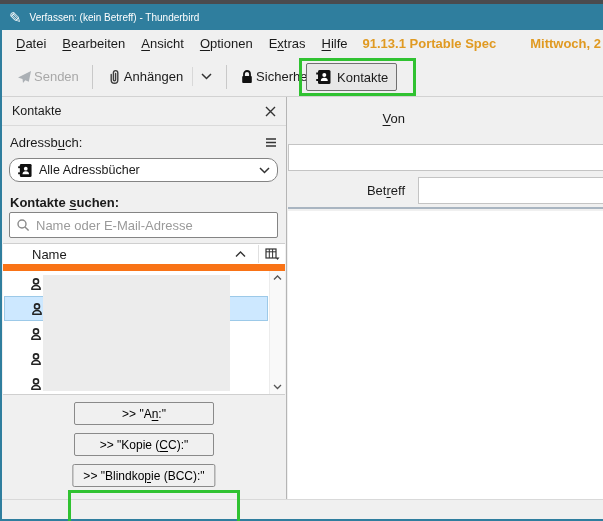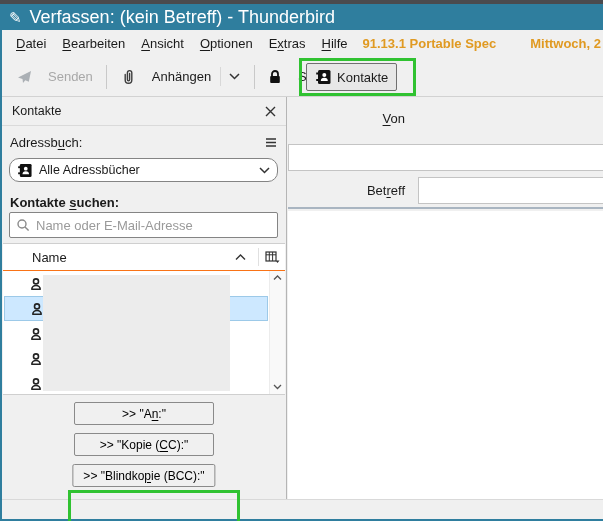--- a/index.html
+++ b/index.html
@@ -5,52 +5,52 @@
   * { margin:0; padding:0; box-sizing:border-box; }
   html,body { width:603px; height:521px; font-family:"Liberation Sans","DejaVu Sans",sans-serif; }
   .window { position:relative; width:603px; height:521px; background:#f0f0f0; overflow:hidden; font-size:13px; color:#1a1a1a; }
 
   .ak { text-decoration:underline; text-underline-offset:2px; }
 
   
   .top-strip { position:absolute; left:0; top:0; width:603px; height:4px; background:#4b4b4e; }
   .titlebar { position:absolute; left:0; top:4px; width:603px; height:26px; background:#2f7e9e; display:flex; align-items:center; padding-left:9px; color:#fff; }
   .tb-icon { font-size:15px; margin-right:8px; line-height:1; }
-  .tb-title { font-size:18px; }
+  .tb-title { font-size:10px; }
   .border-left { position:absolute; left:0; top:30px; width:2px; height:491px; background:#2f7e9e; z-index:6; }
   .border-bottom { position:absolute; left:0; top:519px; width:603px; height:2px; background:#2f7e9e; z-index:6; }
 
   
   .menubar { position:absolute; left:0; top:30px; width:603px; height:27px; background:#f0f0f0; display:flex; align-items:center; padding-left:8px;text-align:center; }
   .menu-item { padding:3px 8px; cursor:default; }
   .menu-right { margin-left:auto; display:flex; gap:34px; padding-right:2px; color:#e09a22; font-weight:bold; white-space:nowrap; }
 
   
   .toolbar { position:absolute; left:0; top:57px; width:603px; height:40px; background:#f0f0f0; border-bottom:1px solid #d2d2d2; display:flex; align-items:center; padding-left:12px; }
-  .tbtn { display:flex; align-items:center; gap:16px; padding:5px 4px; }
+  .tbtn { display:flex; align-items:center; gap:2px; padding:5px 4px; }
   .tbtn.disabled { color:#a8a8a8; }
   .tsep { width:1px; height:24px; background:#c9c9c9; margin:0 9px; }
   .drop-chevron { display:flex; align-items:center; padding:6px 5px 6px 8px; margin-left:5px; border-left:1px solid #d8d8d8; }
   .contacts-btn { position:absolute; left:306px; top:6px; height:28px; display:flex; align-items:center; gap:5px; padding:0 8px; background:#e7e7e7; border:1px solid #707070; border-radius:2px; }
   .green-box { position:absolute; border:3px solid #30c231; z-index:10; pointer-events:none; }
   .gb-toolbar { left:299px; top:58px; width:117px; height:38px; }
 
   
   .sidebar { position:absolute; left:2px; top:97px; width:285px; height:402px; background:#f0f0f0; border-right:1px solid #b5b5b5; }
   .sb-header { position:absolute; left:0; top:0; width:100%; height:29px; display:flex; align-items:center; justify-content:space-between; padding:0 10px; border-bottom:1px solid #dadada; font-size:12.5px; }
   .sb-ab-row { position:absolute; left:8px; right:9px; top:36px; height:18px; display:flex; align-items:center; justify-content:space-between; }
   .sb-dropdown { position:absolute; left:7px; right:8px; top:61px; height:24px; background:#fff; border:1px solid #848484; border-radius:10px; display:flex; align-items:center; gap:6px; padding:0 7px; font-size:12.5px; }
   .sb-dropdown .chev { margin-left:auto; display:flex; }
   .sb-search-label { position:absolute; left:8px; top:98px;font-weight:bold; }
   .sb-search { position:absolute; left:7px; right:8px; top:115px; height:26px; background:#fff; border:1px solid #848484; border-radius:2px; display:flex; align-items:center; gap:6px; padding:0 6px; }
   .sb-search input { border:none; outline:none; flex:1; font-size:13px; font-family:inherit; color:#3b82f6; background:transparent; }
   .sb-search input::placeholder { color:#9a9a9a; }
 
   .sb-list { position:absolute; left:1px; right:1px; top:146px; height:152px; background:#fff; border-top:1px solid #cfcfcf; border-bottom:1px solid #cfcfcf; }
-  .list-header { position:absolute; left:0; right:0; top:0; height:27px; display:flex; align-items:center; border-bottom:1px solid #f97316; }
+  .list-header { position:absolute; left:0; right:0; top:0; height:27px; display:flex; align-items:center; border-bottom:7px solid #f97316; }
   .col-name { padding-left:29px; flex:1; }
   .sort-caret { margin-right:12px; display:flex; }
   .col-sep { width:1px; height:18px; background:#e0e0e0; }
   .col-picker { width:26px; display:flex; justify-content:center; }
   .rows { position:absolute; left:0; right:0; top:27px; bottom:0; }
   .c-row { position:absolute; left:1px; right:17px; height:25px; display:flex; align-items:center; padding-left:25px; }
   .c-row.selected { background:#cde8ff; border:1px solid #9cc9e8; }
   .redaction { position:absolute; left:40px; top:4px; width:187px; height:116px; background:#ececec; z-index:2; }
   .scrollbar { position:absolute; right:0; top:0; bottom:0; width:16px; background:#f9f9f9; border-left:1px solid #ececec; display:flex; flex-direction:column; justify-content:space-between; align-items:center; padding:4px 0; z-index:3; }
 

